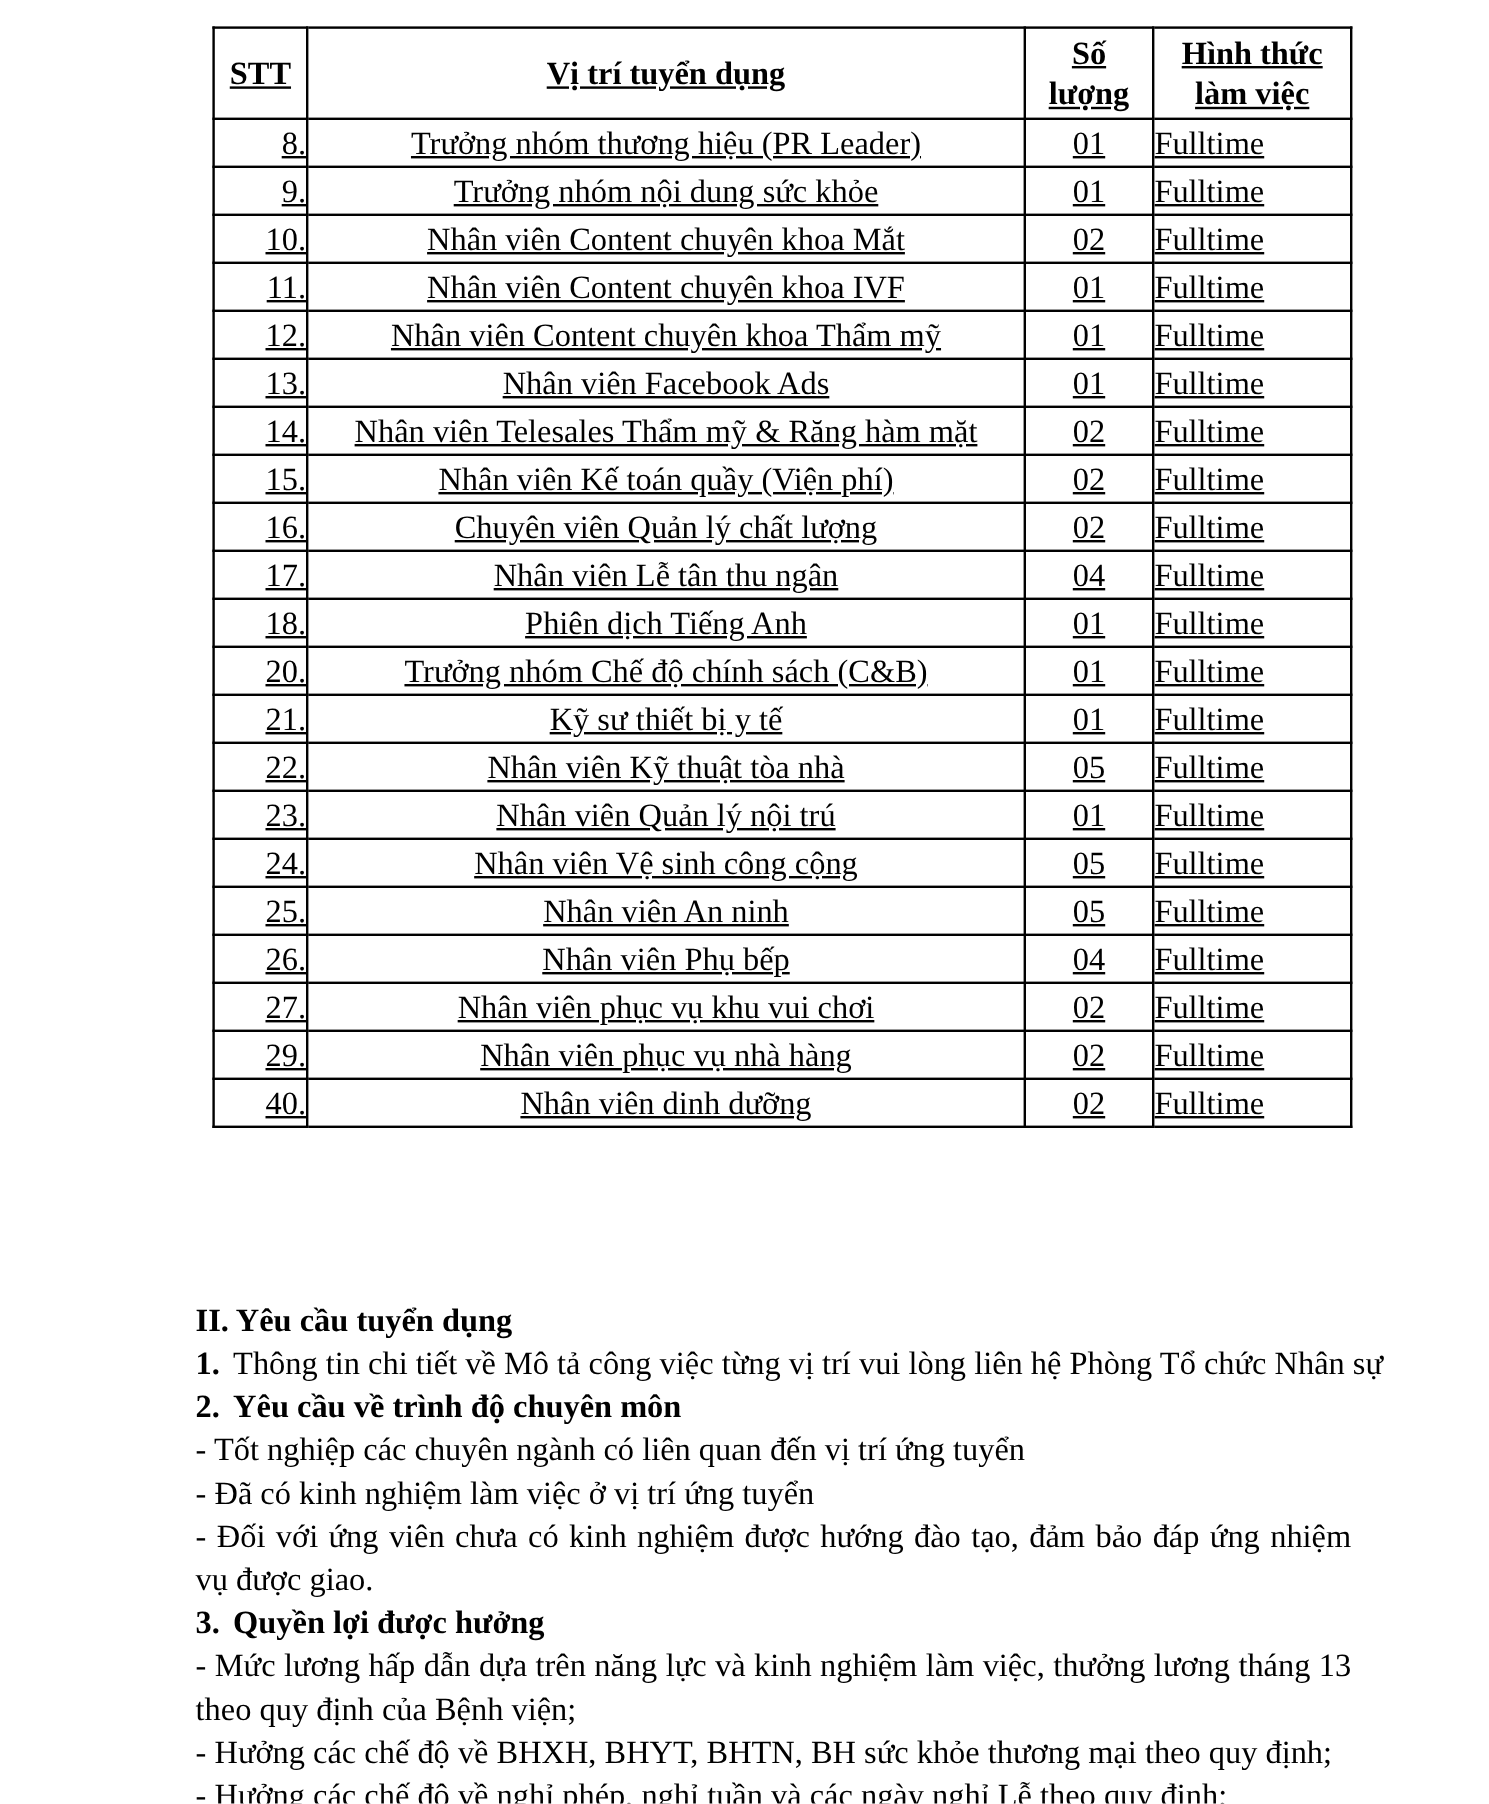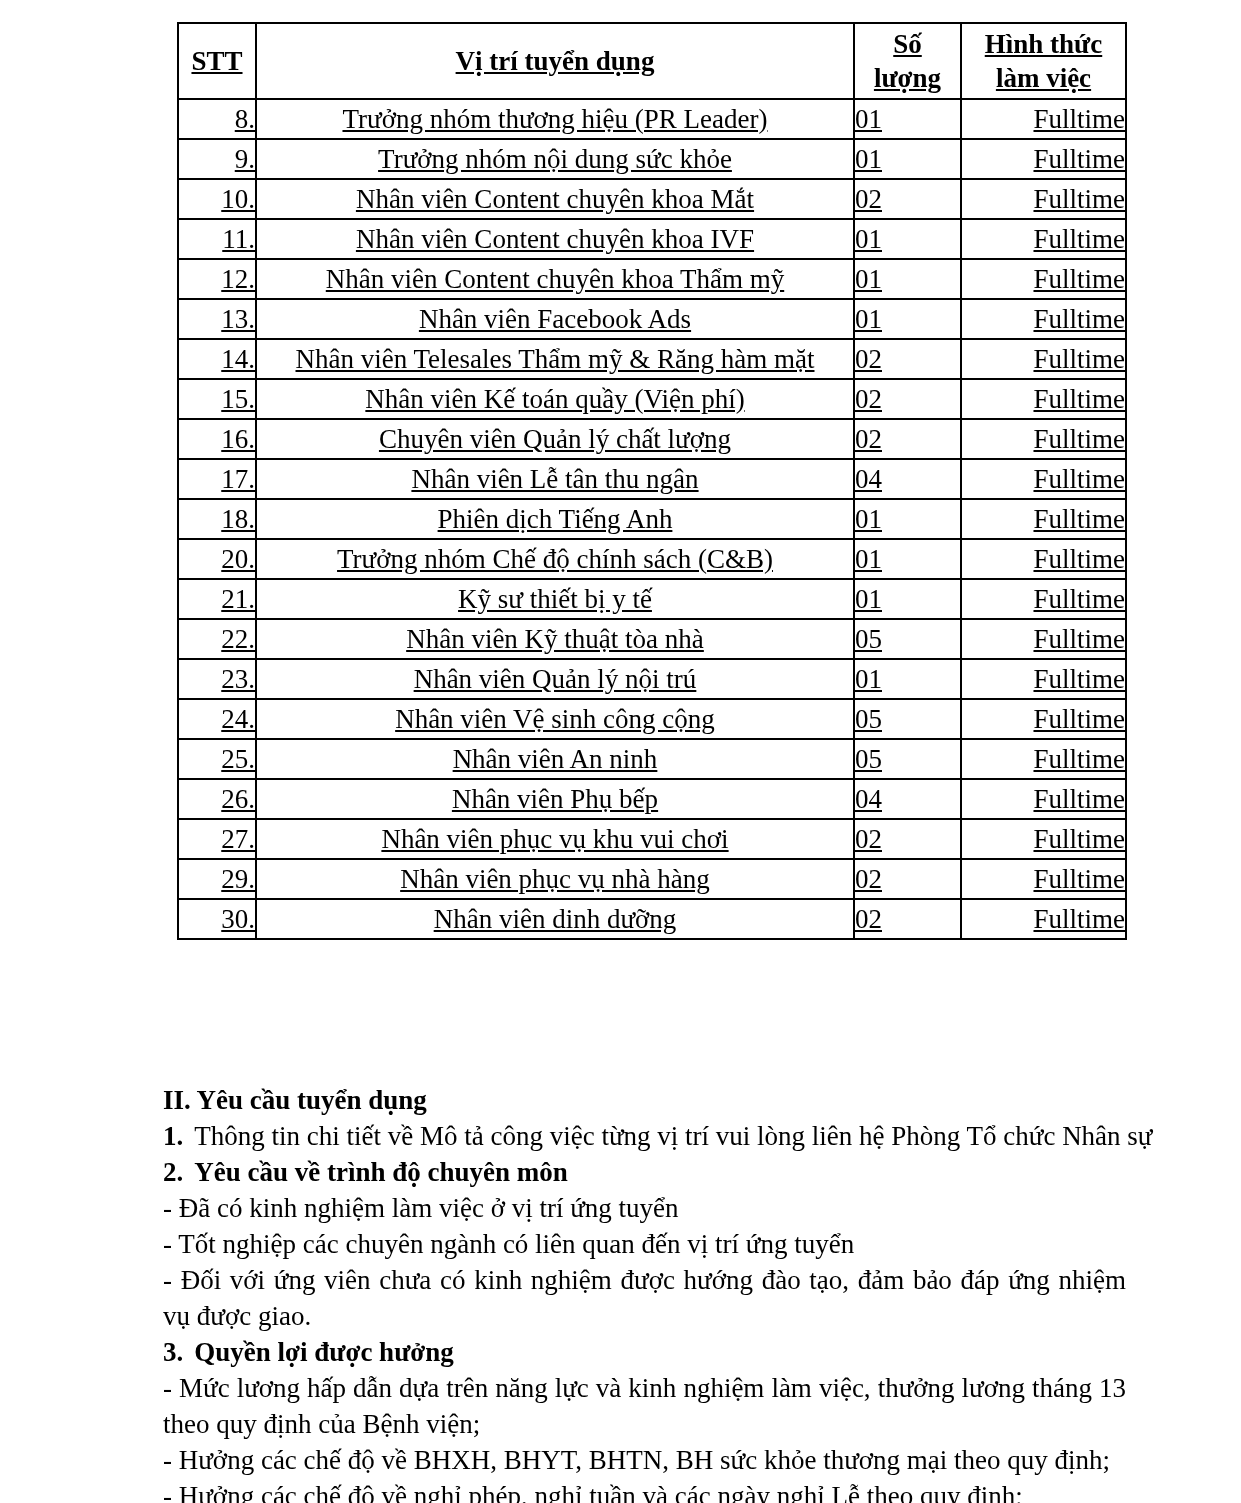--- a/index.html
+++ b/index.html
@@ -31,22 +31,22 @@
     height:76px;
     font-weight:bold;
     text-align:center;
     line-height:34px;
     white-space:normal;
     padding:0 4px;
   }
   table.jobs tbody td { height:40px; }
   td.cell-stt  { text-align:right; padding-right:26px; }
   td.cell-position { text-align:center; padding-left:6px; }
-  td.cell-qty  { }
-  td.cell-type { text-align:right;margin-left:20px; }
+  td.cell-qty  { text-align:center; }
+  td.cell-type { text-align:left;margin-left:20px; }
 
   .content {
     position:absolute; left:163px; top:1042px;
     width:963px;
     font-size:27px;
     line-height:36px;
     margin-top:40px;
   }
   .content p { margin:0; }
   .h { font-weight:bold; }
@@ -189,35 +189,35 @@
           <td class="cell-qty">02</td>
           <td class="cell-type">Fulltime</td>
         </tr>
         <tr>
           <td class="cell-stt">29.</td>
           <td class="cell-position">Nhân viên phục vụ nhà hàng</td>
           <td class="cell-qty">02</td>
           <td class="cell-type">Fulltime</td>
         </tr>
         <tr>
-          <td class="cell-stt">30.</td>
+          <td class="cell-stt">40.</td>
           <td class="cell-position">Nhân viên dinh dưỡng</td>
           <td class="cell-qty">02</td>
           <td class="cell-type">Fulltime</td>
         </tr>
       </tbody>
   </table>
 
   <div class="content">
     <p class="h nowrap">II. Yêu cầu tuyển dụng</p>
     <p class="nowrap"><span class="num">1.</span><span>Thông tin chi tiết về Mô tả công việc từng vị trí vui lòng liên hệ Phòng Tổ chức Nhân sự</span></p>
     <p class="h nowrap"><span class="num">2.</span><span>Yêu cầu về trình độ chuyên môn</span></p>
     <div>
+        <p class="nowrap">- Tốt nghiệp các chuyên ngành có liên quan đến vị trí ứng tuyển</p>
         <p class="nowrap">- Đã có kinh nghiệm làm việc ở vị trí ứng tuyển</p>
-        <p class="nowrap">- Tốt nghiệp các chuyên ngành có liên quan đến vị trí ứng tuyển</p>
         <p class="just">- Đối với ứng viên chưa có kinh nghiệm được hướng đào tạo, đảm bảo đáp ứng nhiệm vụ được giao.</p>
       </div>
     <p class="h nowrap"><span class="num">3.</span><span>Quyền lợi được hưởng</span></p>
     <div>
         <p class="just">- Mức lương hấp dẫn dựa trên năng lực và kinh nghiệm làm việc, thưởng lương tháng 13 theo quy định của Bệnh viện;</p>
         <p class="nowrap">- Hưởng các chế độ về BHXH, BHYT, BHTN, BH sức khỏe thương mại theo quy định;</p>
         <p class="nowrap">- Hưởng các chế độ về nghỉ phép, nghỉ tuần và các ngày nghỉ Lễ theo quy định;</p>
       </div>
   </div>
 

